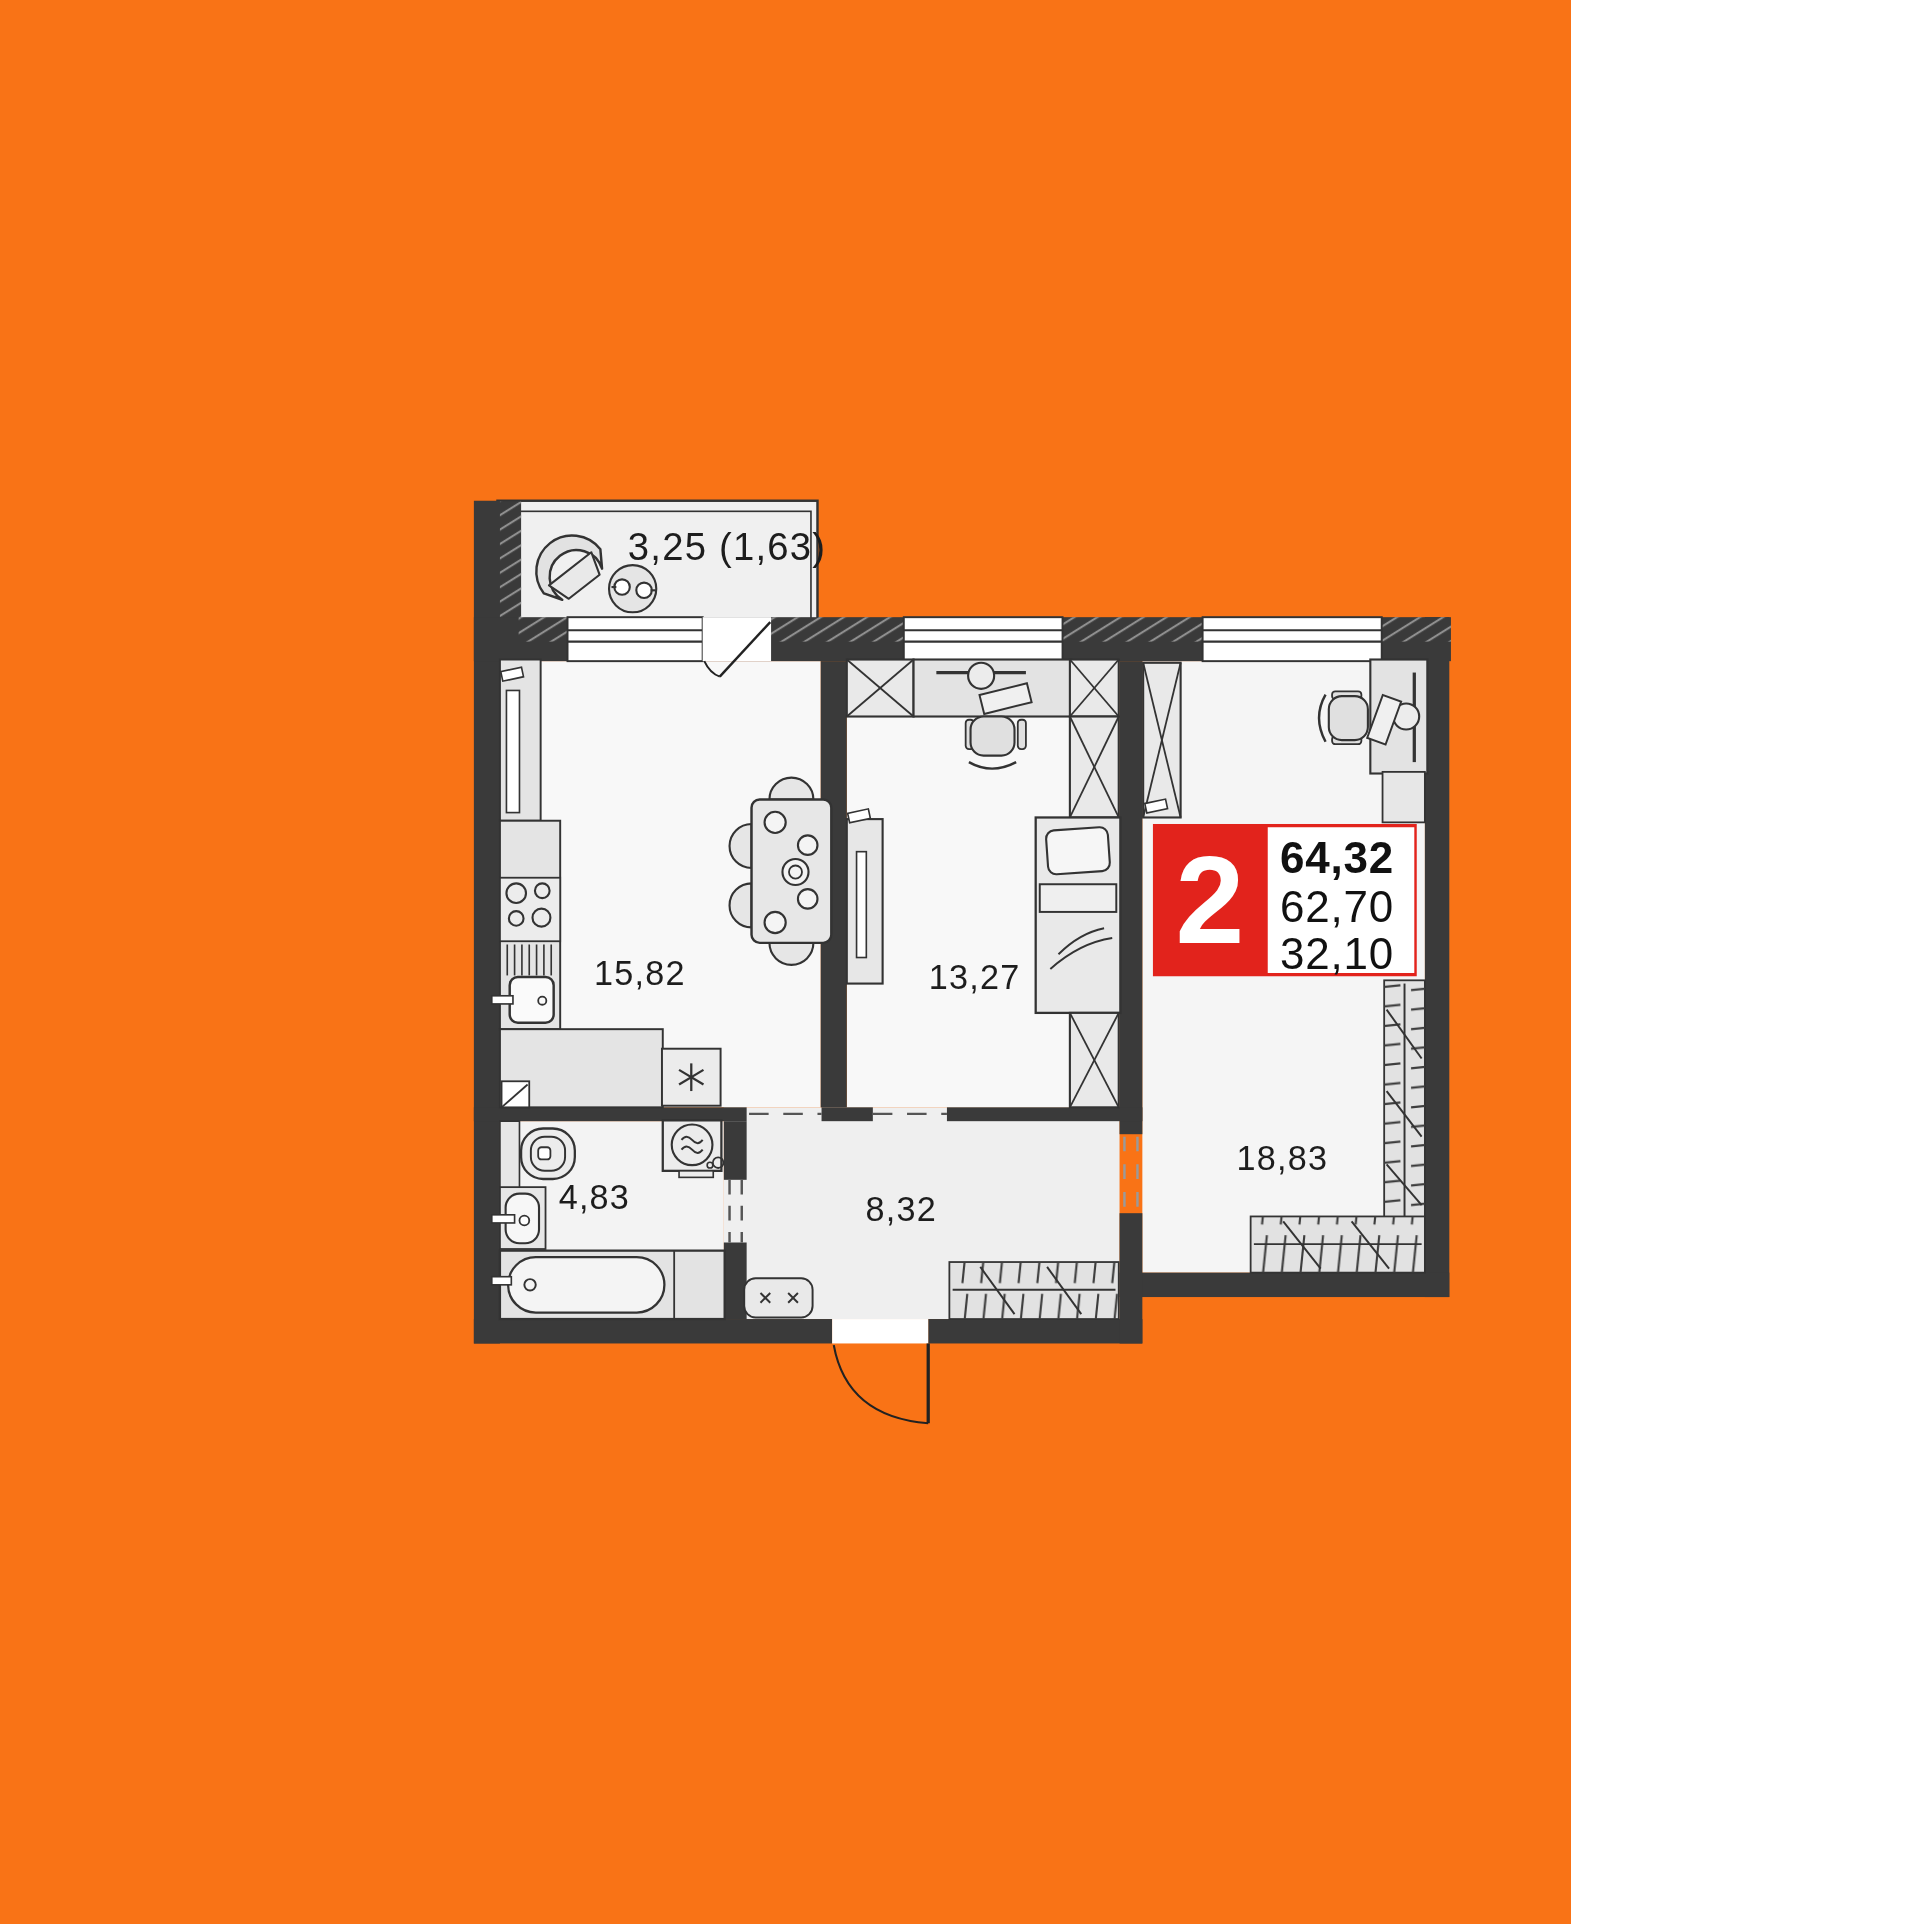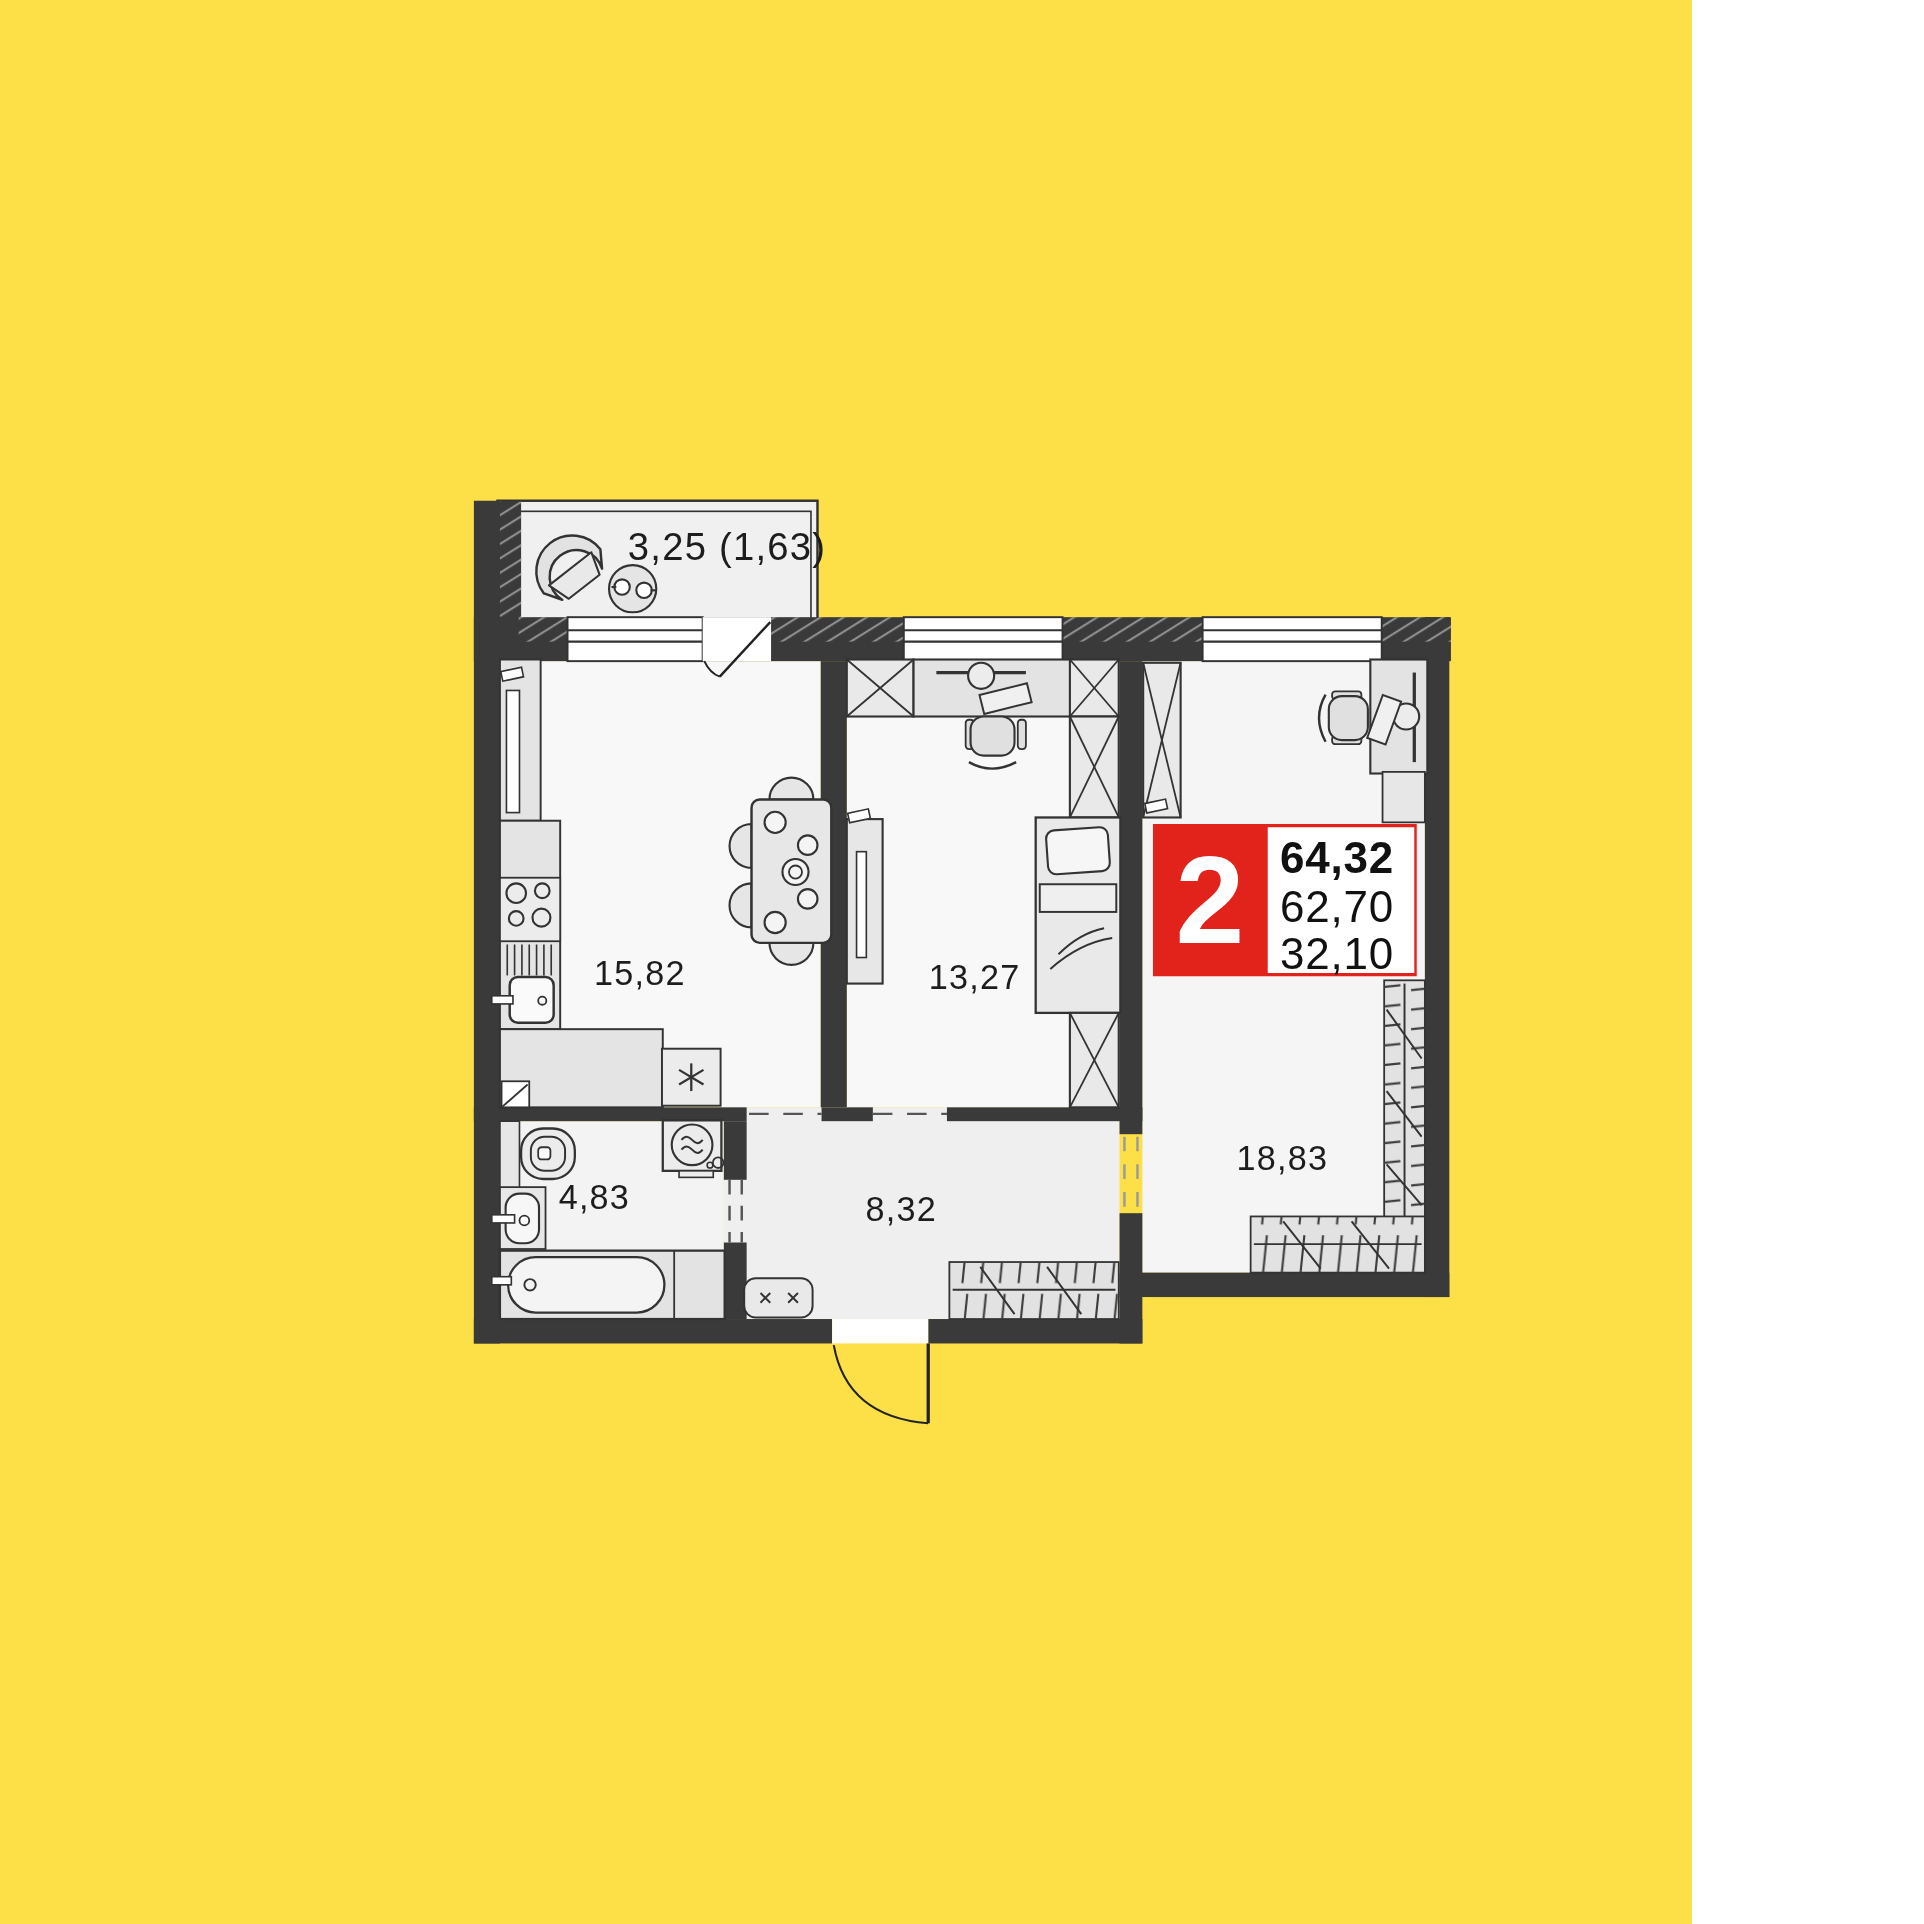--- a/index.html
+++ b/index.html
@@ -1,16 +1,16 @@
 <!DOCTYPE html>
 <html style="font-size:13px"><head>
 <meta charset="utf-8">
 <style>
   html,body{margin:0;padding:0;background:#ffffff;}
-  .canvas{position:relative;width:1692px;height:1924px;background:#fde047;overflow:hidden;
+  .canvas{position:relative;width:1571px;height:1924px;background:#f97316;overflow:hidden;
           font-family:"Liberation Sans", sans-serif;}
   svg{position:absolute;left:0;top:0;}
   .wall{fill:#3a3a3a;}
   .lbl{font-family:"Liberation Sans",sans-serif;font-size:42px;fill:#1d1d1d;
        text-anchor:middle;letter-spacing:1.5px;}
   .lbl.big{font-size:47px;}
   .badge-num{font-family:"Liberation Sans",sans-serif;font-size:152px;font-weight:700;
              fill:#ffffff;text-anchor:middle;}
   .badge-val{font-family:"Liberation Sans",sans-serif;font-size:54px;fill:#111111;
              text-anchor:start;letter-spacing:1px;}

